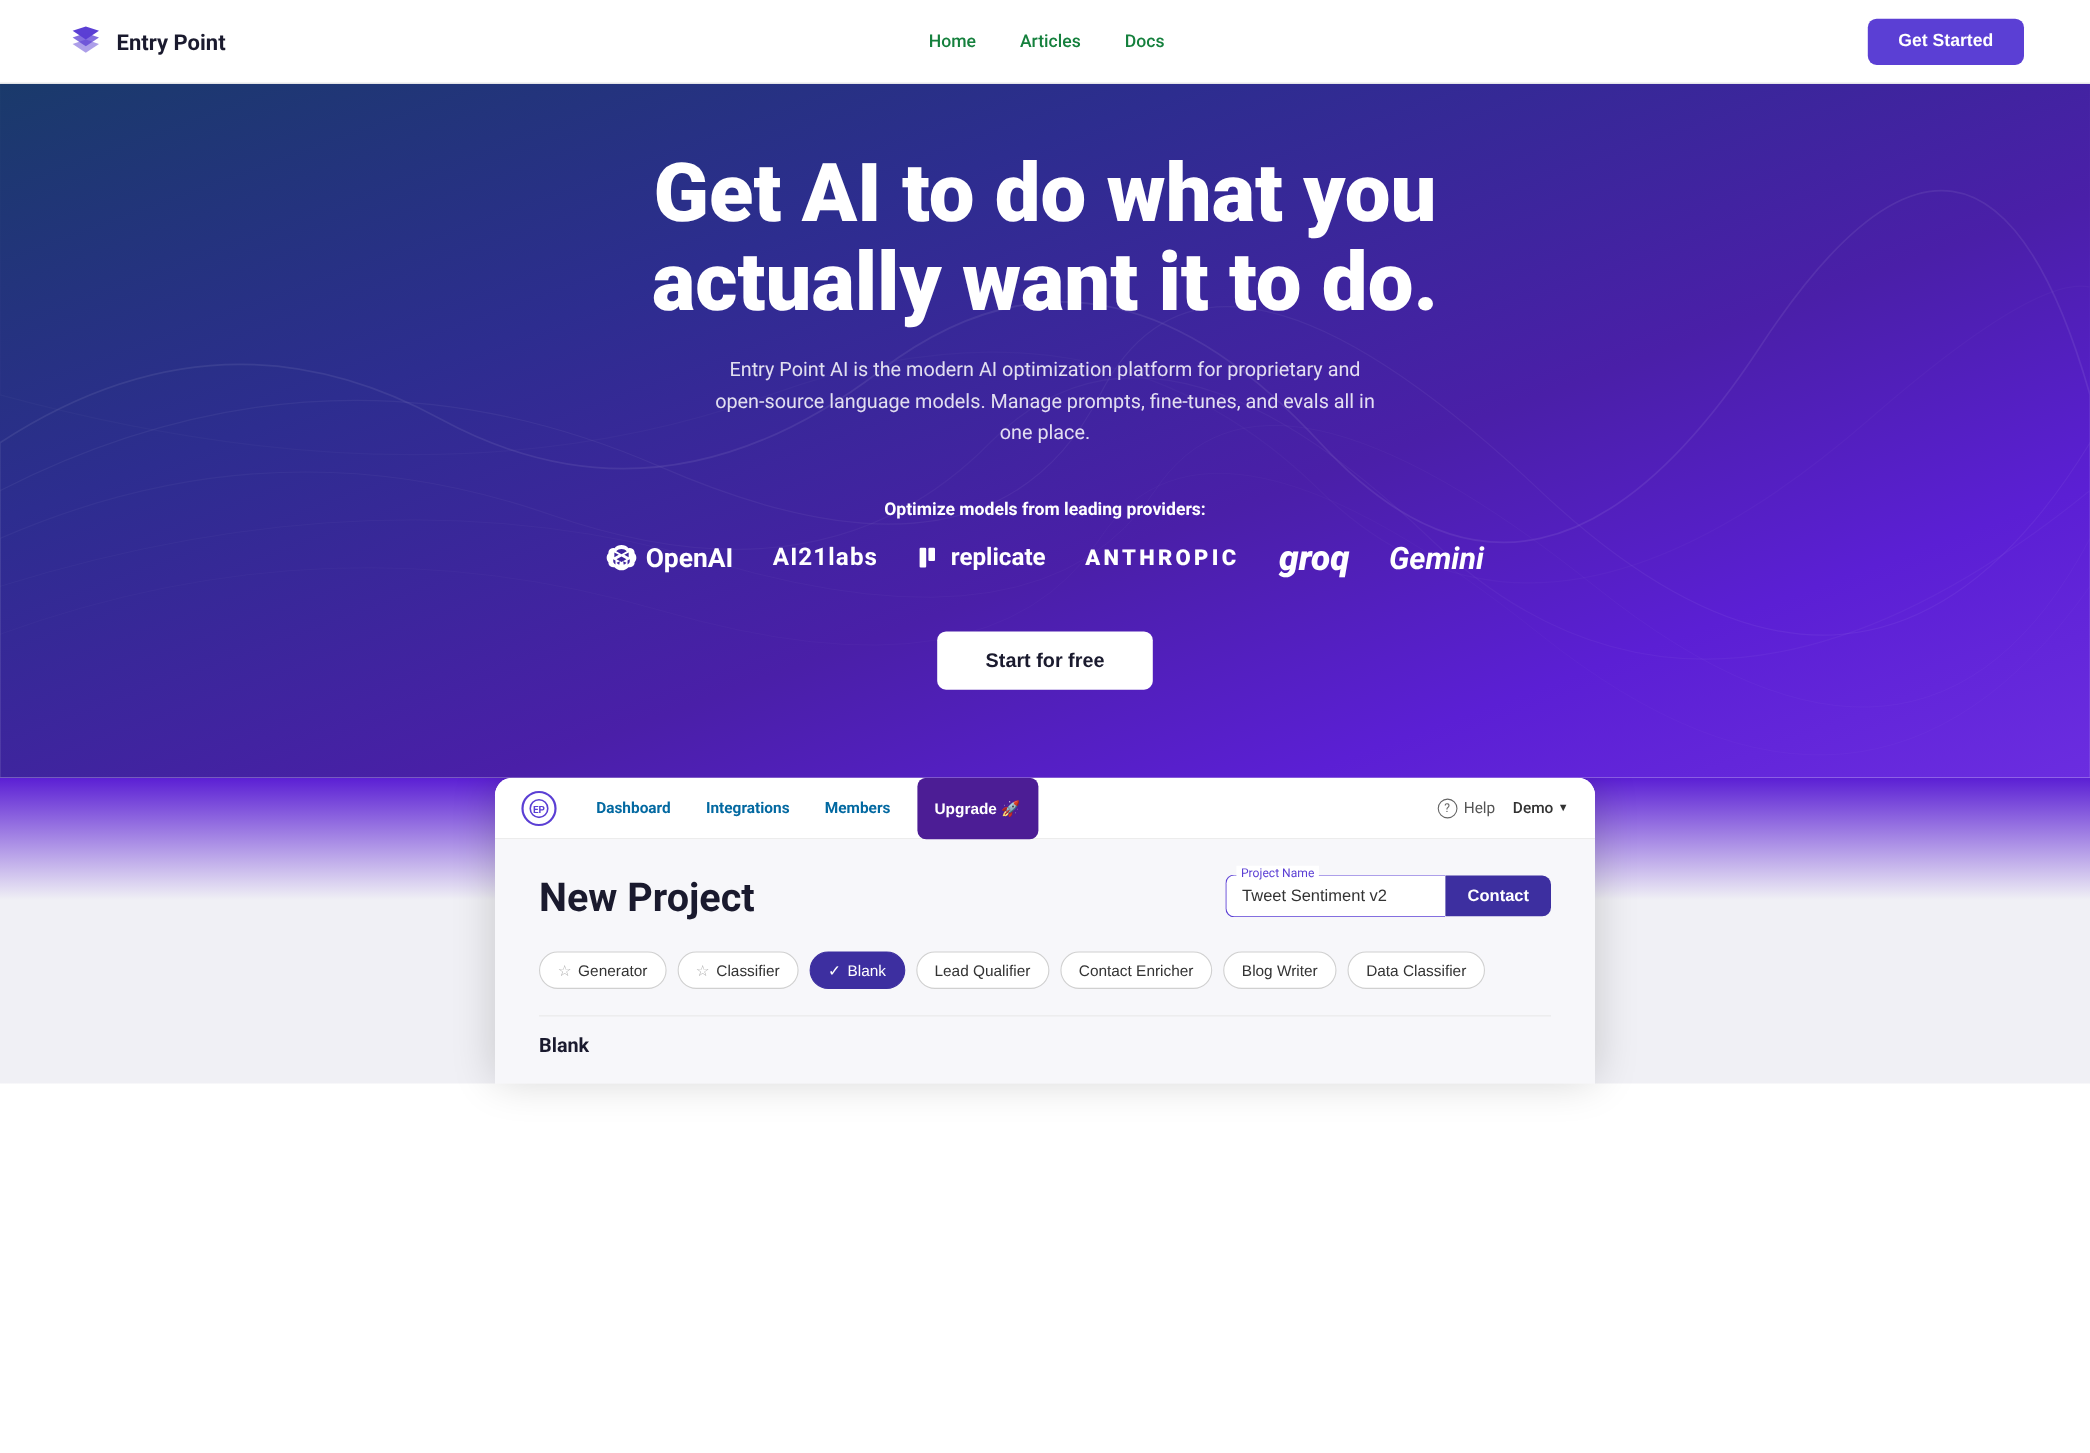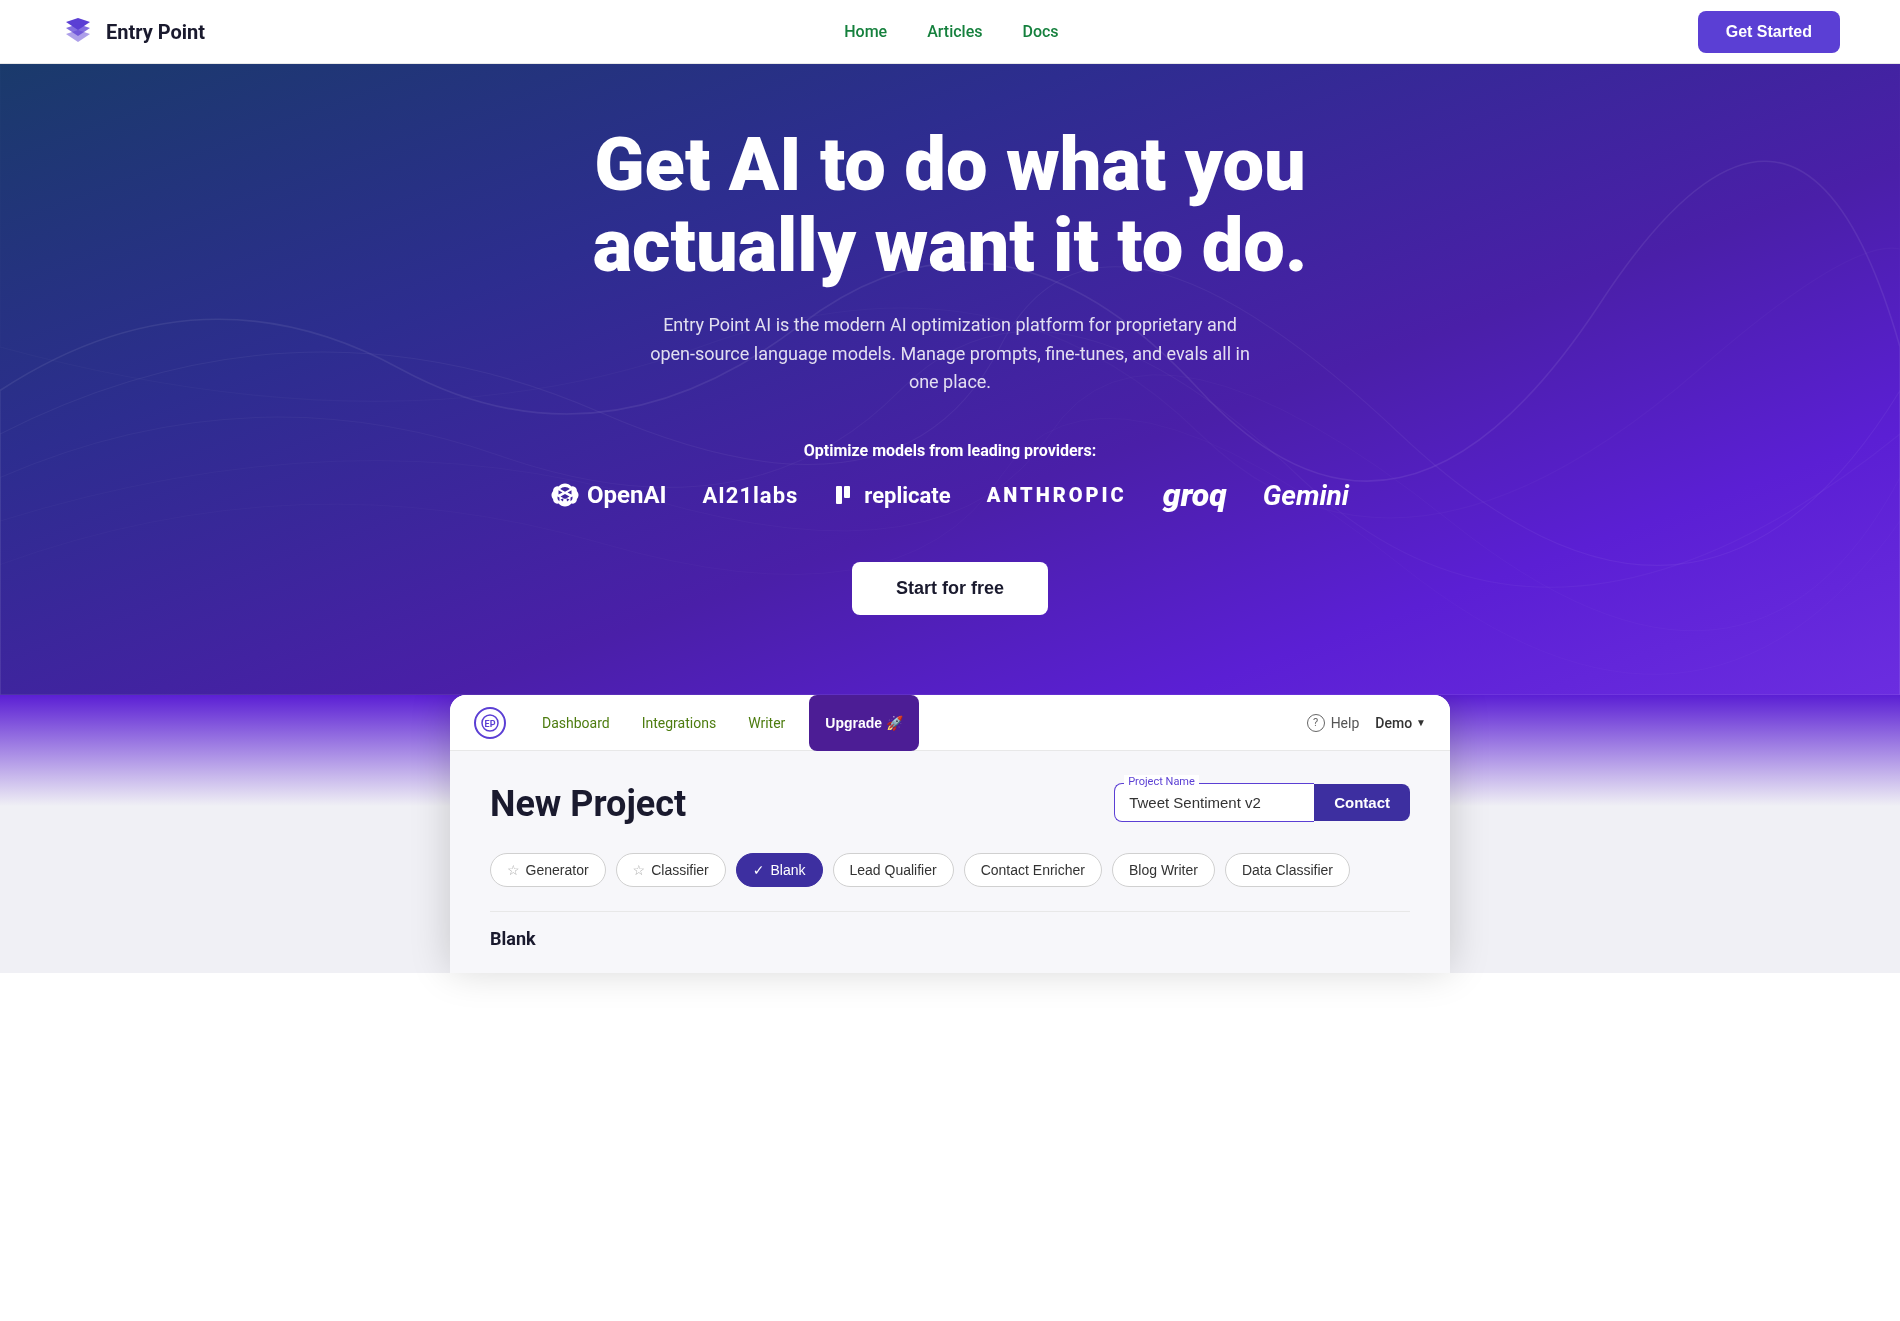--- a/index.html
+++ b/index.html
@@ -1,21 +1,21 @@
 <!DOCTYPE html>
 <html><head>
   <meta charset="utf-8">
   <style>
     * { margin: 0; padding: 0; box-sizing: border-box; }
     body { font-family: -apple-system, BlinkMacSystemFont, 'Segoe UI', Roboto, sans-serif; background: #fff; width: 1900px; min-height: 1321px; overflow-x: hidden; }
 
     
     .navbar {
       display: flex; align-items: center; justify-content: space-between;
-      padding: 0 60px; height: 64px; background: #fff;
+      padding: 0 60px; height: 76px; background: #fff;
       border-bottom: 1px solid #e8e8e8; position: relative; z-index: 10;
     }
     .navbar-logo { display: flex; align-items: center; gap: 10px; }
     .logo-icon { width: 36px; height: 36px; }
     .logo-text { font-size: 20px; font-weight: 700; color: #1a1a2e; }
     .navbar-links { display: flex; gap: 40px; align-items: center; }
     .navbar-links a { text-decoration: none; color: #15803d; font-size: 16px; font-weight: 500; }
     .navbar-cta {
       background: #5b3fd4; color: #fff; border: none; border-radius: 8px;
       padding: 12px 28px; font-size: 16px; font-weight: 600; cursor: pointer;
@@ -71,21 +71,21 @@
       border-bottom: 1px solid #e8e8e8; background: #fff;
     }
     .app-logo-icon {
       width: 32px; height: 32px; border-radius: 50%; border: 2px solid #5b3fd4;
       display: flex; align-items: center; justify-content: center; margin-right: 20px;
       color: #5b3fd4; font-size: 14px; font-weight: 700;
     }
     .app-nav-links { display: flex; gap: 0; flex: 1; }
     .app-nav-link {
       padding: 0 16px; height: 56px; display: flex; align-items: center;
-      font-size: 14px; color: #4d7c0f; font-weight: 400; cursor: pointer; text-decoration: none;
+      font-size: 14px; color: #0369a1; font-weight: 700; cursor: pointer; text-decoration: none;
     }
     .app-nav-upgrade {
       background: #4c1d95; color: #fff; border-radius: 8px;
       padding: 8px 16px; font-size: 14px; font-weight: 600; cursor: pointer; border: none;
       display: flex; align-items: center; gap: 6px; margin-left: 8px;
     }
     .app-nav-right { display: flex; align-items: center; gap: 16px; margin-left: auto; }
     .app-help { display: flex; align-items: center; gap: 6px; font-size: 14px; color: #555; cursor: pointer; }
     .app-demo { display: flex; align-items: center; gap: 4px; font-size: 14px; color: #333; font-weight: 500; cursor: pointer; }
 
@@ -207,21 +207,21 @@
     <div class="app-navbar">
       <div class="app-logo-icon">
         <svg width="18" height="18" viewBox="0 0 18 18" fill="none" xmlns="http://www.w3.org/2000/svg">
           <circle cx="9" cy="9" r="8" stroke="#5b3fd4" stroke-width="1.5" fill="none"></circle>
           <text x="9" y="13" text-anchor="middle" font-size="9" font-weight="700" fill="#5b3fd4">EP</text>
         </svg>
       </div>
       <div class="app-nav-links">
         <a class="app-nav-link">Dashboard</a>
         <a class="app-nav-link">Integrations</a>
-        <a class="app-nav-link">Writer</a>
+        <a class="app-nav-link">Members</a>
         <button class="app-nav-upgrade">Upgrade 🚀</button>
       </div>
       <div class="app-nav-right">
         <div class="app-help">
           <span style="width:18px;height:18px;border:1.5px solid #666;border-radius:50%;display:inline-flex;align-items:center;justify-content:center;font-size:11px;color:#666;">?</span>
           <span>Help</span>
         </div>
         <div class="app-demo">
           <span>Demo</span>
           <span style="font-size:10px;">▼</span>

